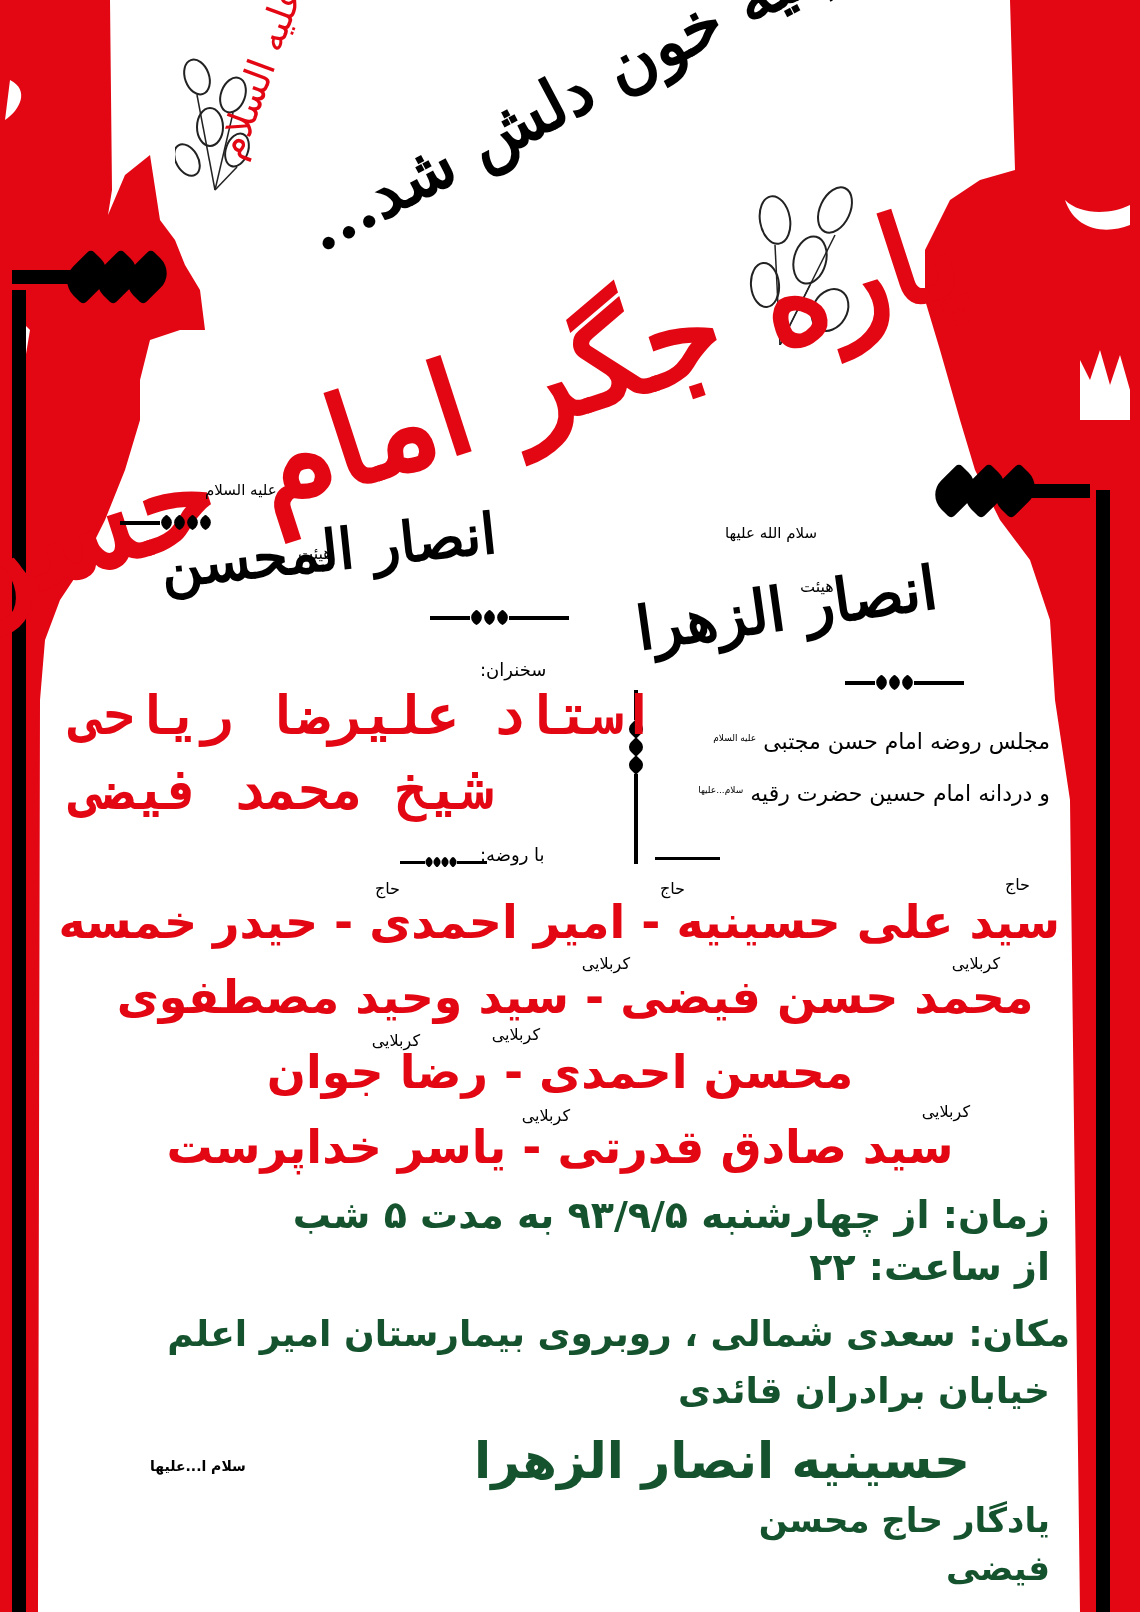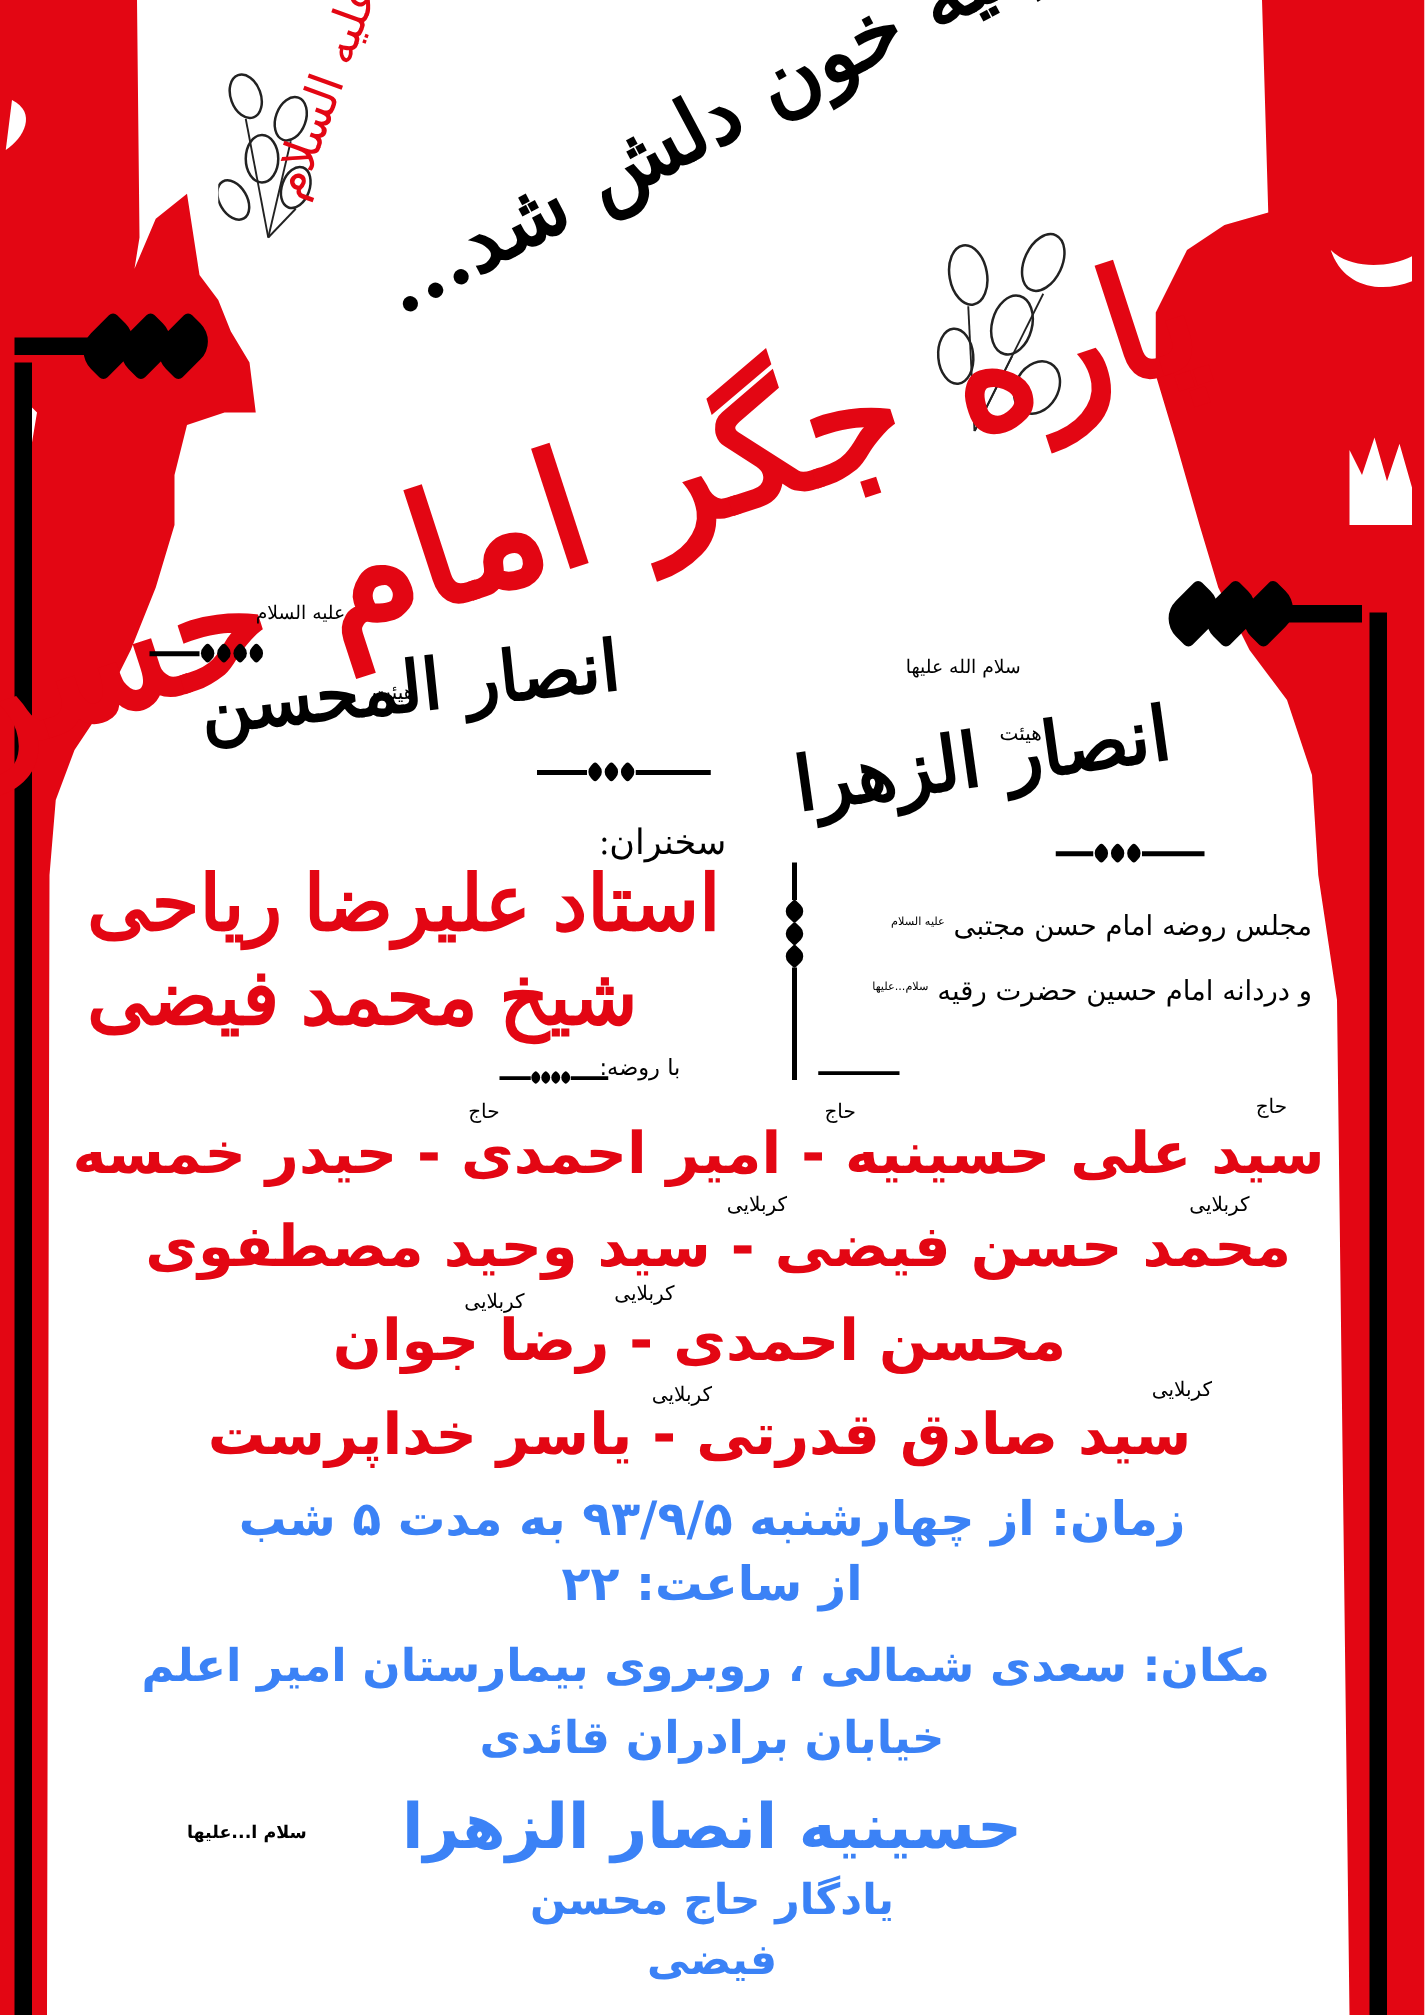--- a/index.html
+++ b/index.html
@@ -40,40 +40,40 @@
   .title-honor { left: 210px; top: 150px; font-size: 38px; font-family: "DejaVu Serif", serif; transform: rotate(-70deg); transform-origin: left top; }
   .subtitle { left: 275px; top: 55px; font-size: 66px; font-family: "DejaVu Serif", serif; font-weight: bold; transform: rotate(-28deg); }
 
   .org2 { left: 160px; top: 520px; font-size: 56px; font-family: "DejaVu Serif", serif; font-weight: bold; transform: rotate(-6deg); }
   .org2-honor { left: 205px; top: 482px; font-size: 15px; }
   .org2-prefix { left: 298px; top: 545px; font-size: 16px; }
   .org1 { left: 635px; top: 575px; font-size: 60px; font-family: "DejaVu Serif", serif; font-weight: bold; transform: rotate(-8deg); }
   .org1-honor { left: 725px; top: 525px; font-size: 15px; }
   .org1-prefix { left: 800px; top: 578px; font-size: 16px; }
 
-  .speakers-label { left: 480px; top: 660px; font-size: 28px; font-family: Liberation Serif, serif; }
-  .speaker { font-size: 62px; font-weight: bold; font-family: Liberation Sans, sans-serif; }
+  .speakers-label { left: 480px; top: 660px; font-size: 18px; }
+  .speaker { font-size: 54px; font-weight: bold; font-family: Liberation Mono, monospace; }
   .speaker1 { left: 70px; top: 690px; }
   .speaker2 { left: 70px; top: 765px; }
 
   .program { font-size: 22px; }
   .program1 { right: 90px; top: 730px; }
   .program2 { right: 90px; top: 782px; }
   .tiny-honor { font-size: 9px; vertical-align: super; }
 
   .sponsors-label { left: 480px; top: 845px; font-size: 18px; }
 
   .sp-row { position: absolute; left: 90px; right: 80px; text-align: center; font-size: 46px; font-weight: bold; color: #e30613; white-space: nowrap; }
   .sp-row1 { top: 895px; }
   .sp-row2 { top: 970px; }
   .sp-row3 { top: 1045px; left: 140px; right: 160px; }
   .sp-row4 { top: 1120px; left: 120px; right: 140px; }
   .title-tag { position: absolute; font-size: 16px; color: #000; font-weight: normal; }
 
-  .info { position: absolute; left: 90px; right: 90px; text-align: center; font-weight: bold; white-space: nowrap; color: #3b82f6; }
+  .info { position: absolute; left: 90px; right: 90px; text-align: right; font-weight: bold; white-space: nowrap; color: #14532d; }
   .info-time { top: 1193px; font-size: 38px; }
   .info-hour { top: 1245px; font-size: 38px; }
   .info-place1 { top: 1313px; font-size: 36px; left: 60px; right: 70px; }
   .info-place2 { top: 1370px; font-size: 36px; }
   .info-hall { top: 1432px; font-size: 50px; left: 170px; right: 170px; }
   .info-hall-honor { position: absolute; left: 150px; top: 1458px; font-size: 14px; font-weight: bold; }
   .info-memorial { top: 1500px; font-size: 34px; }
   .info-memorial2 { top: 1548px; font-size: 34px; }
 </style>
 </head>

